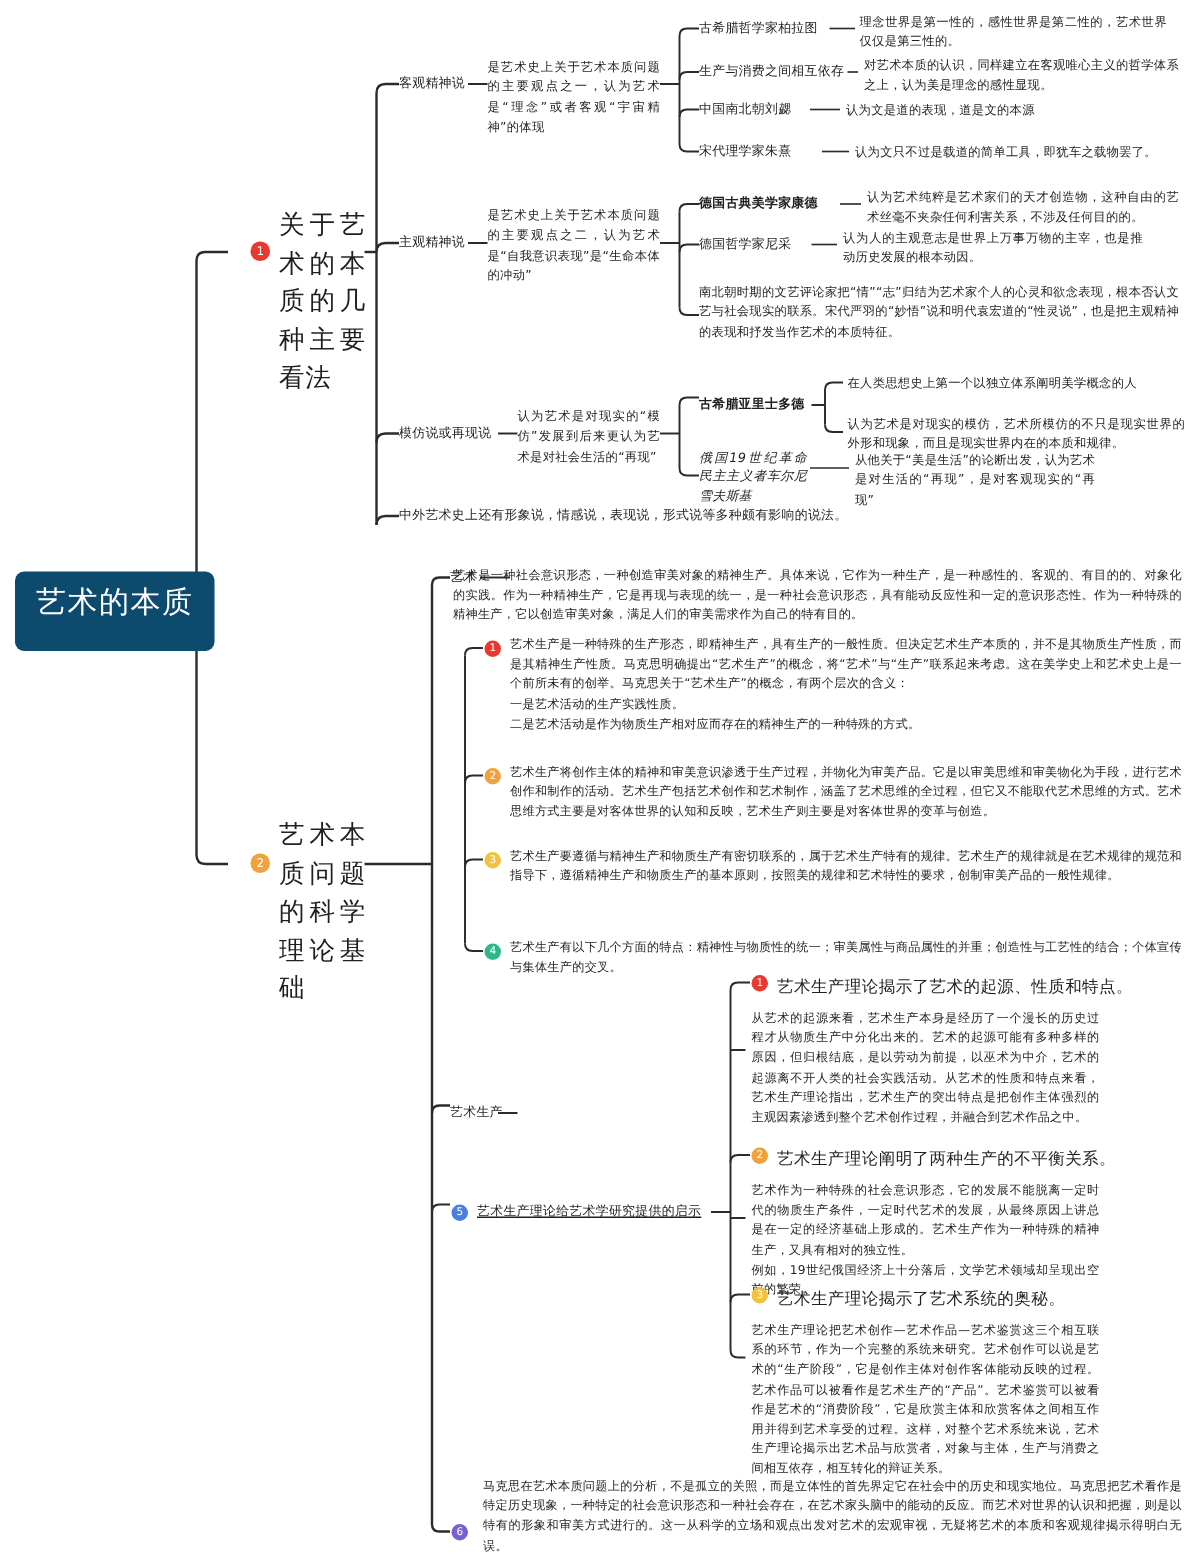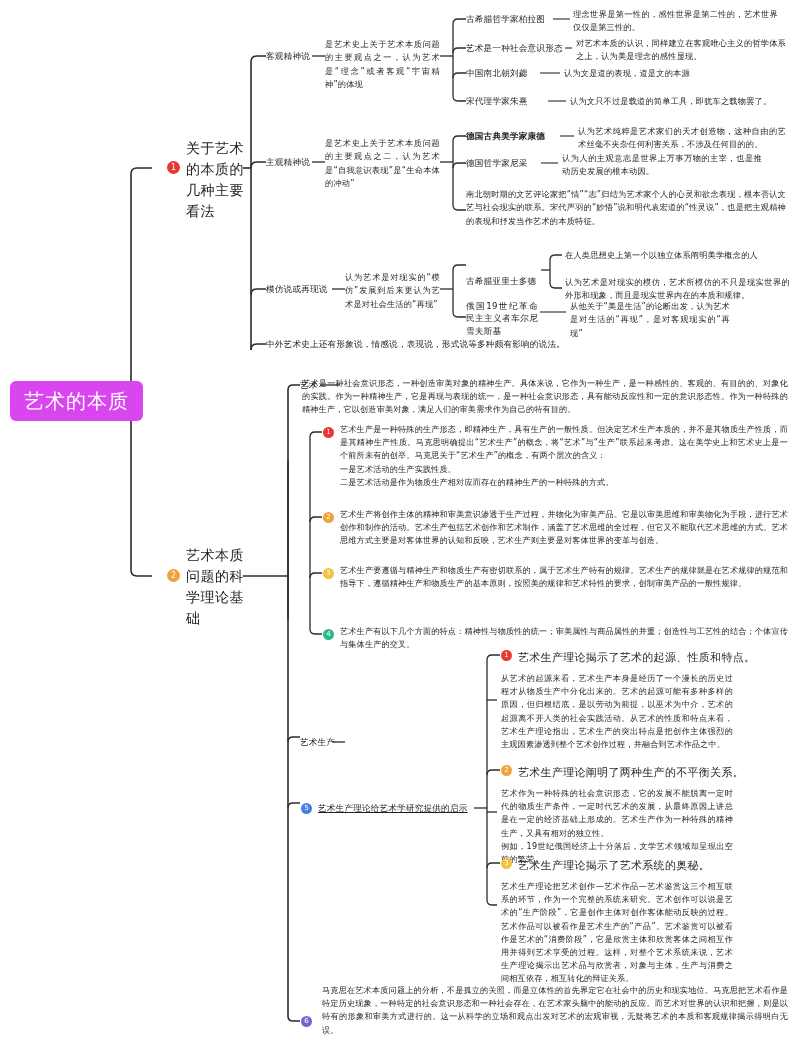--- a/index.html
+++ b/index.html
@@ -22,43 +22,43 @@
     width: 800px; height: 1044px;
     pointer-events: none;
   }
   svg.wires path, svg.wires line { fill: none; stroke: #2b2b2b; stroke-width: 1.6; }
   svg.wires .thin { stroke-width: 1.3; }
   svg.wires .hair { stroke-width: 1.1; }
 
   
   .root-node {
     position: absolute;
-    background: #d946ef;
+    background: #0c4a6e;
     color: #ffffff;
     border-radius: 6px;
-    padding: 9px 14px 8px 14px;
+    padding: 9px 14px 21px 14px;
     font-size: 20px;
     letter-spacing: 1px;
     line-height: 1.15;
     white-space: nowrap;
   }
 
   
   .node {
     position: absolute;
     font-size: 8.2px;
     line-height: 1.62;
     color: #1f1f1f;
     letter-spacing: .2px;
     text-align: justify;
   }
   .node.lbl { font-size: 8.6px; white-space: nowrap; line-height: 1.45; }
   .node.lbl.wrap { white-space: normal; }
   .node.big {
-    font-size: 14px;
+    font-size: 17px;
     line-height: 1.5;
     letter-spacing: .5px;
     white-space: nowrap;
   }
   .node.big.wrap { white-space: normal; }
   .node.para { font-size: 8.1px; line-height: 1.63; }
   .node.heading { font-size: 11px; white-space: nowrap; letter-spacing: .3px; }
 
   
   .badge {
@@ -164,21 +164,21 @@
 
   <div class="badge b1 lg" style="left:167px; top:161px;">1</div>
   <div class="node big wrap" style="left:186px; top:138px; width:58px;">关于艺术的本质的几种主要看法</div>
 
   <div class="node lbl" style="left:266px; top:50px;">客观精神说</div>
   <div class="node" style="left:325px; top:38px; width:115px;">是艺术史上关于艺术本质问题的主要观点之一，认为艺术是“理念”或者客观“宇宙精神”的体现</div>
 
   <div class="node lbl" style="left:466px; top:13px;">古希腊哲学家柏拉图</div>
   <div class="node" style="left:573px; top:8px; width:205px;">理念世界是第一性的，感性世界是第二性的，艺术世界仅仅是第三性的。</div>
 
-  <div class="node lbl" style="left:466px; top:42px;">艺术是一种社会意识形态</div>
+  <div class="node lbl" style="left:466px; top:42px;">生产与消费之间相互依存</div>
   <div class="node" style="left:576px; top:37px; width:210px;">对艺术本质的认识，同样建立在客观唯心主义的哲学体系之上，认为美是理念的感性显现。</div>
 
   <div class="node lbl" style="left:466px; top:67px;">中国南北朝刘勰</div>
   <div class="node" style="left:564px; top:67px; width:220px;">认为文是道的表现，道是文的本源</div>
 
   <div class="node lbl" style="left:466px; top:95px;">宋代理学家朱熹</div>
   <div class="node" style="left:570px; top:95px; width:220px;">认为文只不过是载道的简单工具，即犹车之载物罢了。</div>
 
   <div class="node lbl" style="left:266px; top:156px;">主观精神说</div>
   <div class="node" style="left:325px; top:137px; width:115px;">是艺术史上关于艺术本质问题的主要观点之二，认为艺术是“自我意识表现”是“生命本体的冲动”</div>
@@ -187,25 +187,25 @@
   <div class="node" style="left:578px; top:125px; width:208px;">认为艺术纯粹是艺术家们的天才创造物，这种自由的艺术丝毫不夹杂任何利害关系，不涉及任何目的的。</div>
 
   <div class="node lbl" style="left:466px; top:157px;">德国哲学家尼采</div>
   <div class="node" style="left:562px; top:152px; width:200px;">认为人的主观意志是世界上万事万物的主宰，也是推动历史发展的根本动因。</div>
 
   <div class="node" style="left:466px; top:188px; width:320px;">南北朝时期的文艺评论家把“情”“志”归结为艺术家个人的心灵和欲念表现，根本否认文艺与社会现实的联系。宋代严羽的“妙悟”说和明代袁宏道的“性灵说”，也是把主观精神的表现和抒发当作艺术的本质特征。</div>
 
   <div class="node lbl" style="left:266px; top:283px;">模仿说或再现说</div>
   <div class="node" style="left:345px; top:271px; width:95px;">认为艺术是对现实的“模仿”发展到后来更认为艺术是对社会生活的“再现”</div>
 
-  <div class="node lbl" style="left:466px; top:275px;">古希腊亚里士多德</div>
+  <div class="node lbl" style="left:466px; top:264px;font-weight:bold;">古希腊亚里士多德</div>
   <div class="node" style="left:565px; top:249px; width:225px;">在人类思想史上第一个以独立体系阐明美学概念的人</div>
   <div class="node" style="left:565px; top:276px; width:225px;">认为艺术是对现实的模仿，艺术所模仿的不只是现实世界的外形和现象，而且是现实世界内在的本质和规律。</div>
 
-  <div class="node lbl wrap" style="left:466px; top:300px; width:72px;">俄国19世纪革命民主主义者车尔尼雪夫斯基</div>
+  <div class="node lbl wrap" style="left:466px; top:300px; width:72px;font-style:italic;">俄国19世纪革命民主主义者车尔尼雪夫斯基</div>
   <div class="node" style="left:570px; top:300px; width:160px;">从他关于“美是生活”的论断出发，认为艺术是对生活的“再现”，是对客观现实的“再现”</div>
 
   <div class="node lbl" style="left:266px; top:338px;">中外艺术史上还有形象说，情感说，表现说，形式说等多种颇有影响的说法。</div>
 
   <div class="badge b2 lg" style="left:167px; top:569px;">2</div>
   <div class="node big wrap" style="left:186px; top:545px; width:58px;">艺术本质问题的科学理论基础</div>
 
   <div class="node lbl" style="left:300px; top:379px;">艺术</div>
 
   <div class="node para" style="left:302px; top:377px; width:486px;">艺术是一种社会意识形态，一种创造审美对象的精神生产。具体来说，它作为一种生产，是一种感性的、客观的、有目的的、对象化的实践。作为一种精神生产，它是再现与表现的统一，是一种社会意识形态，具有能动反应性和一定的意识形态性。作为一种特殊的精神生产，它以创造审美对象，满足人们的审美需求作为自己的特有目的。</div>

